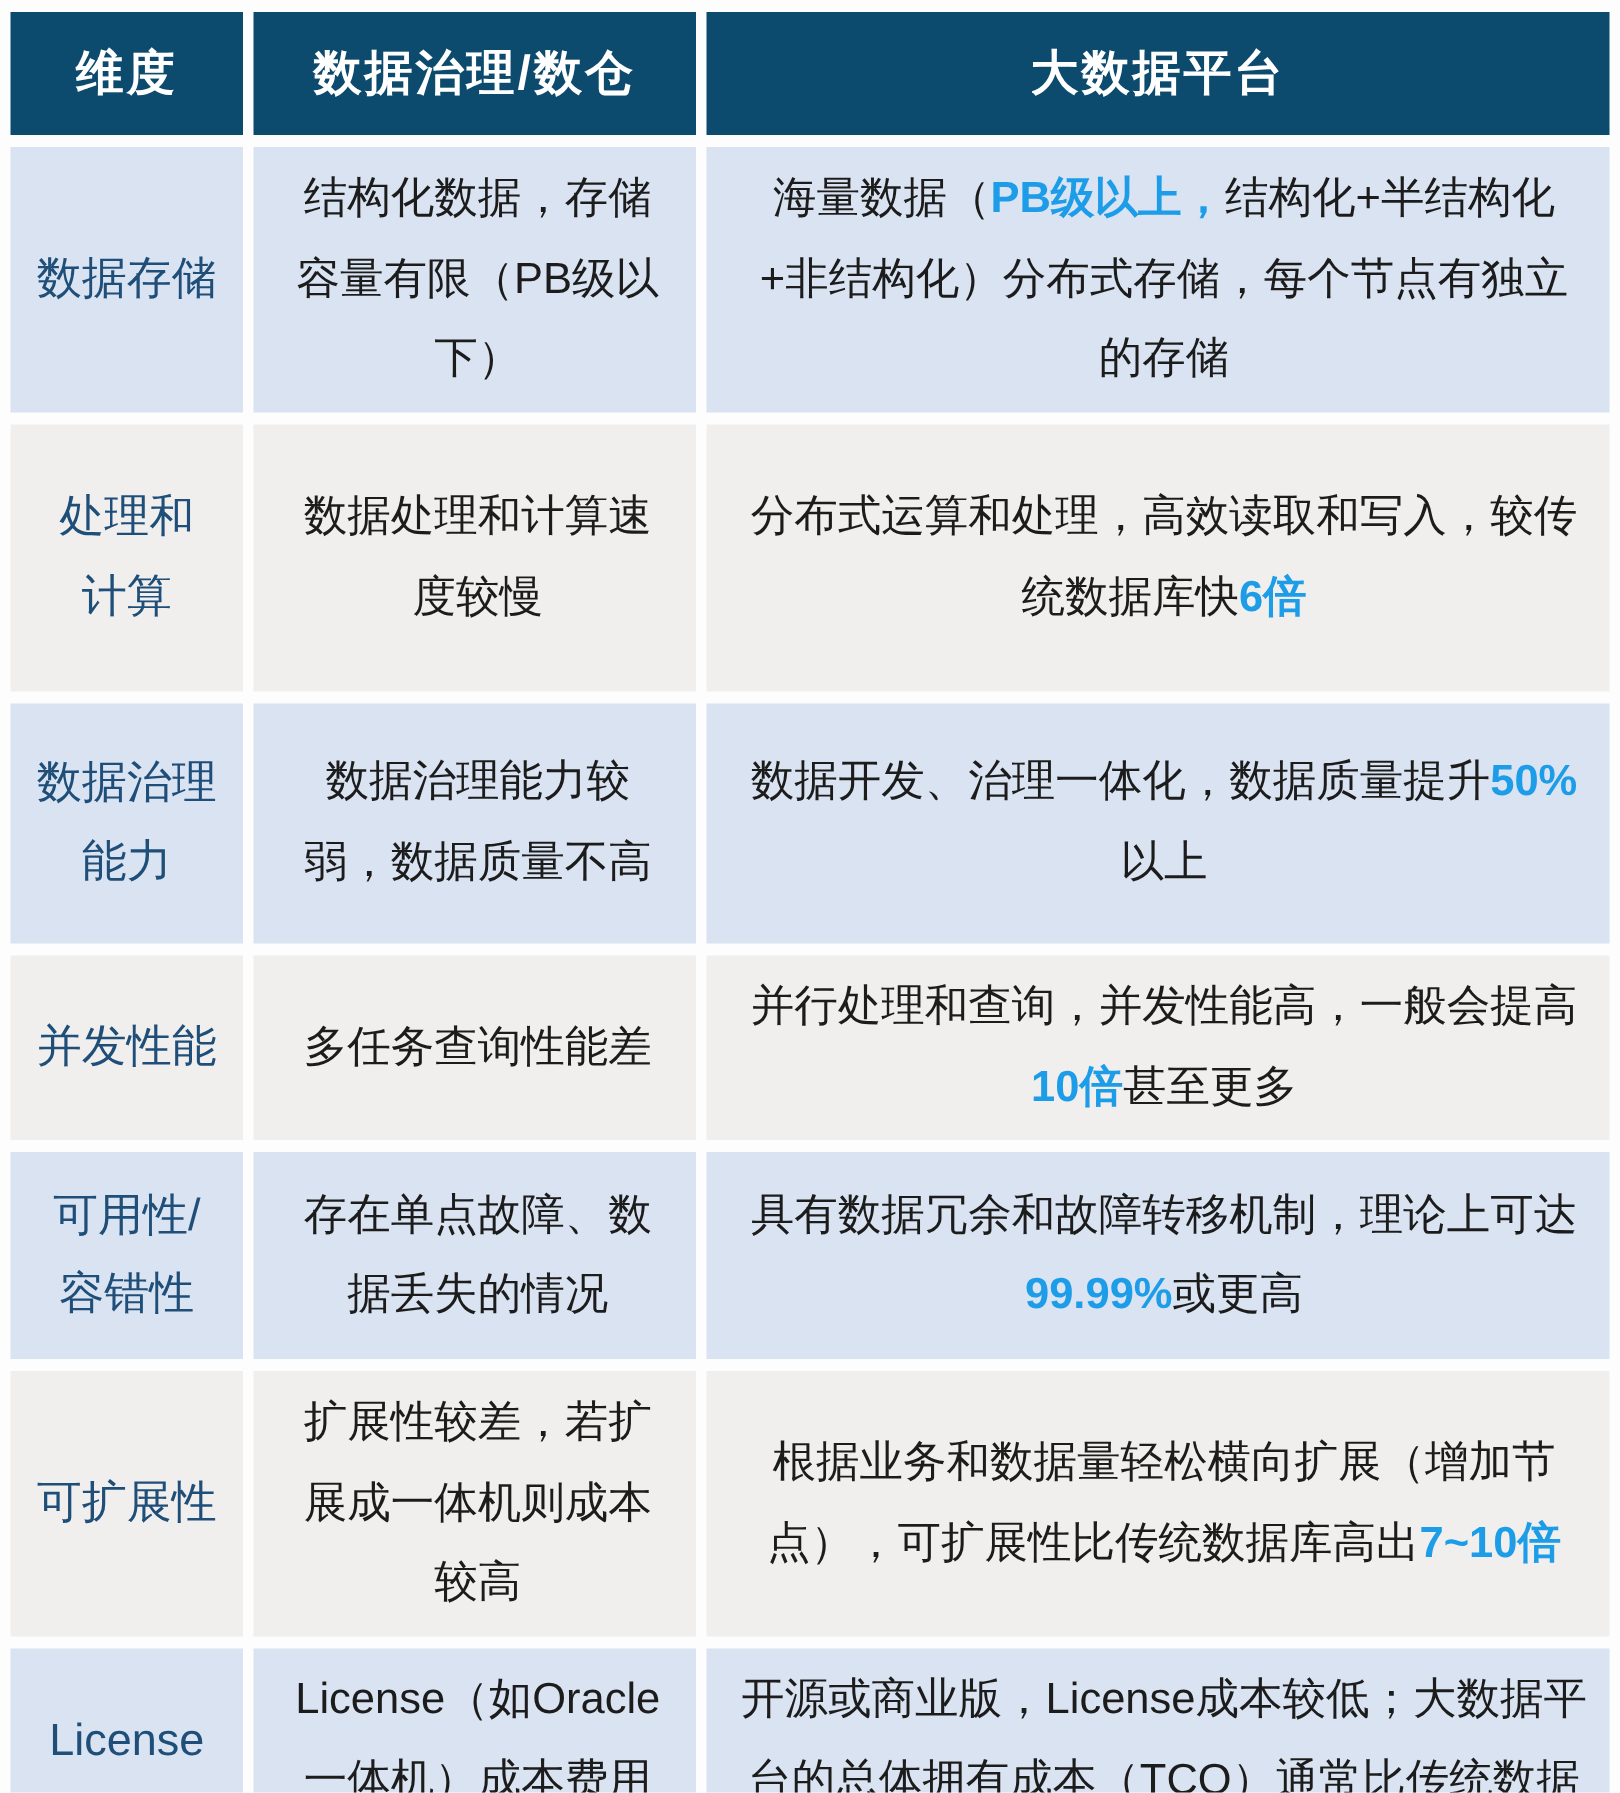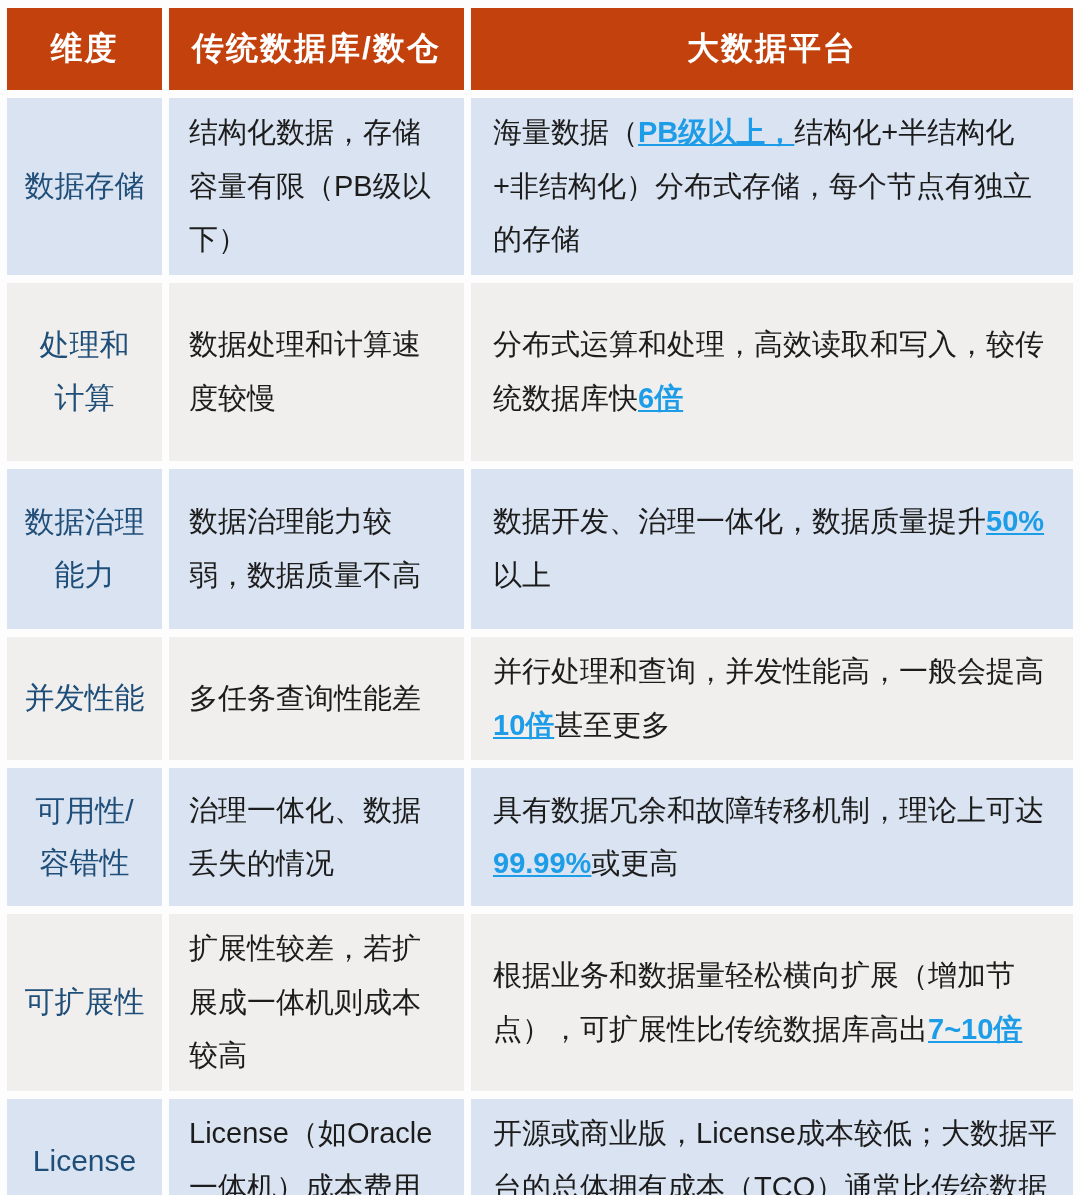--- a/index.html
+++ b/index.html
@@ -15,21 +15,21 @@
     border-collapse:separate;
     border-spacing:7px 8px;
     width:1080px;
     table-layout:fixed;
   }
   col.c-dim{width:155px;}
   col.c-trad{width:295px;}
   col.c-big{width:602px;}
 
   th.hdr{
-    background:#c2410c;
+    background:#0c4a6e;
     color:#ffffff;
     font-size:32px;
     font-weight:bold;
     height:82px;
     text-align:center;
     vertical-align:middle;
     letter-spacing:2px;
     padding:0 4px;
   }
   tbody tr:nth-child(odd) td{background:#dae3f1;}
@@ -49,43 +49,42 @@
     font-weight:normal;
     font-size:30px;
     text-align:center;
     line-height:1.75;
     padding:6px 4px;
   }
   td.trad,td.big{
     color:#1c1c1c;
     font-size:29px;
     line-height:1.85;
-    text-align:left;
+    text-align:center;
     padding:8px 16px 8px 20px;
   }
   td.big{padding:8px 14px 8px 22px;}
   .hl{
     color:#1d9de8;
     font-weight:bold;
-    text-decoration:underline;
   }
 </style>
 </head>
 <body>
 
 <table class="compare">
   <colgroup>
     <col class="c-dim">
     <col class="c-trad">
     <col class="c-big">
   </colgroup>
   <thead>
     <tr>
       <th class="hdr">维度</th>
-      <th class="hdr">传统数据库/数仓</th>
+      <th class="hdr">数据治理/数仓</th>
       <th class="hdr">大数据平台</th>
     </tr>
   </thead>
   <tbody id="table-body">
       <tr>
         <td class="dim">
           <div>数据存储</div>
         </td>
         <td class="trad">结构化数据，存储容量有限（PB级以下）</td>
         <td class="big"><span class="">海量数据（</span><span class="hl">PB级以上，</span><span class="">结构化+半结构化+非结构化）分布式存储，每个节点有独立的存储</span></td>
@@ -111,21 +110,21 @@
           <div>并发性能</div>
         </td>
         <td class="trad">多任务查询性能差</td>
         <td class="big"><span class="">并行处理和查询，并发性能高，一般会提高</span><span class="hl">10倍</span><span class="">甚至更多</span></td>
       </tr>
       <tr>
         <td class="dim">
           <div>可用性/</div>
           <div>容错性</div>
         </td>
-        <td class="trad">治理一体化、数据丢失的情况</td>
+        <td class="trad">存在单点故障、数据丢失的情况</td>
         <td class="big"><span class="">具有数据冗余和故障转移机制，理论上可达</span><span class="hl">99.99%</span><span class="">或更高</span></td>
       </tr>
       <tr>
         <td class="dim">
           <div>可扩展性</div>
         </td>
         <td class="trad">扩展性较差，若扩展成一体机则成本较高</td>
         <td class="big"><span class="">根据业务和数据量轻松横向扩展（增加节点），可扩展性比传统数据库高出</span><span class="hl">7~10倍</span></td>
       </tr>
       <tr>

